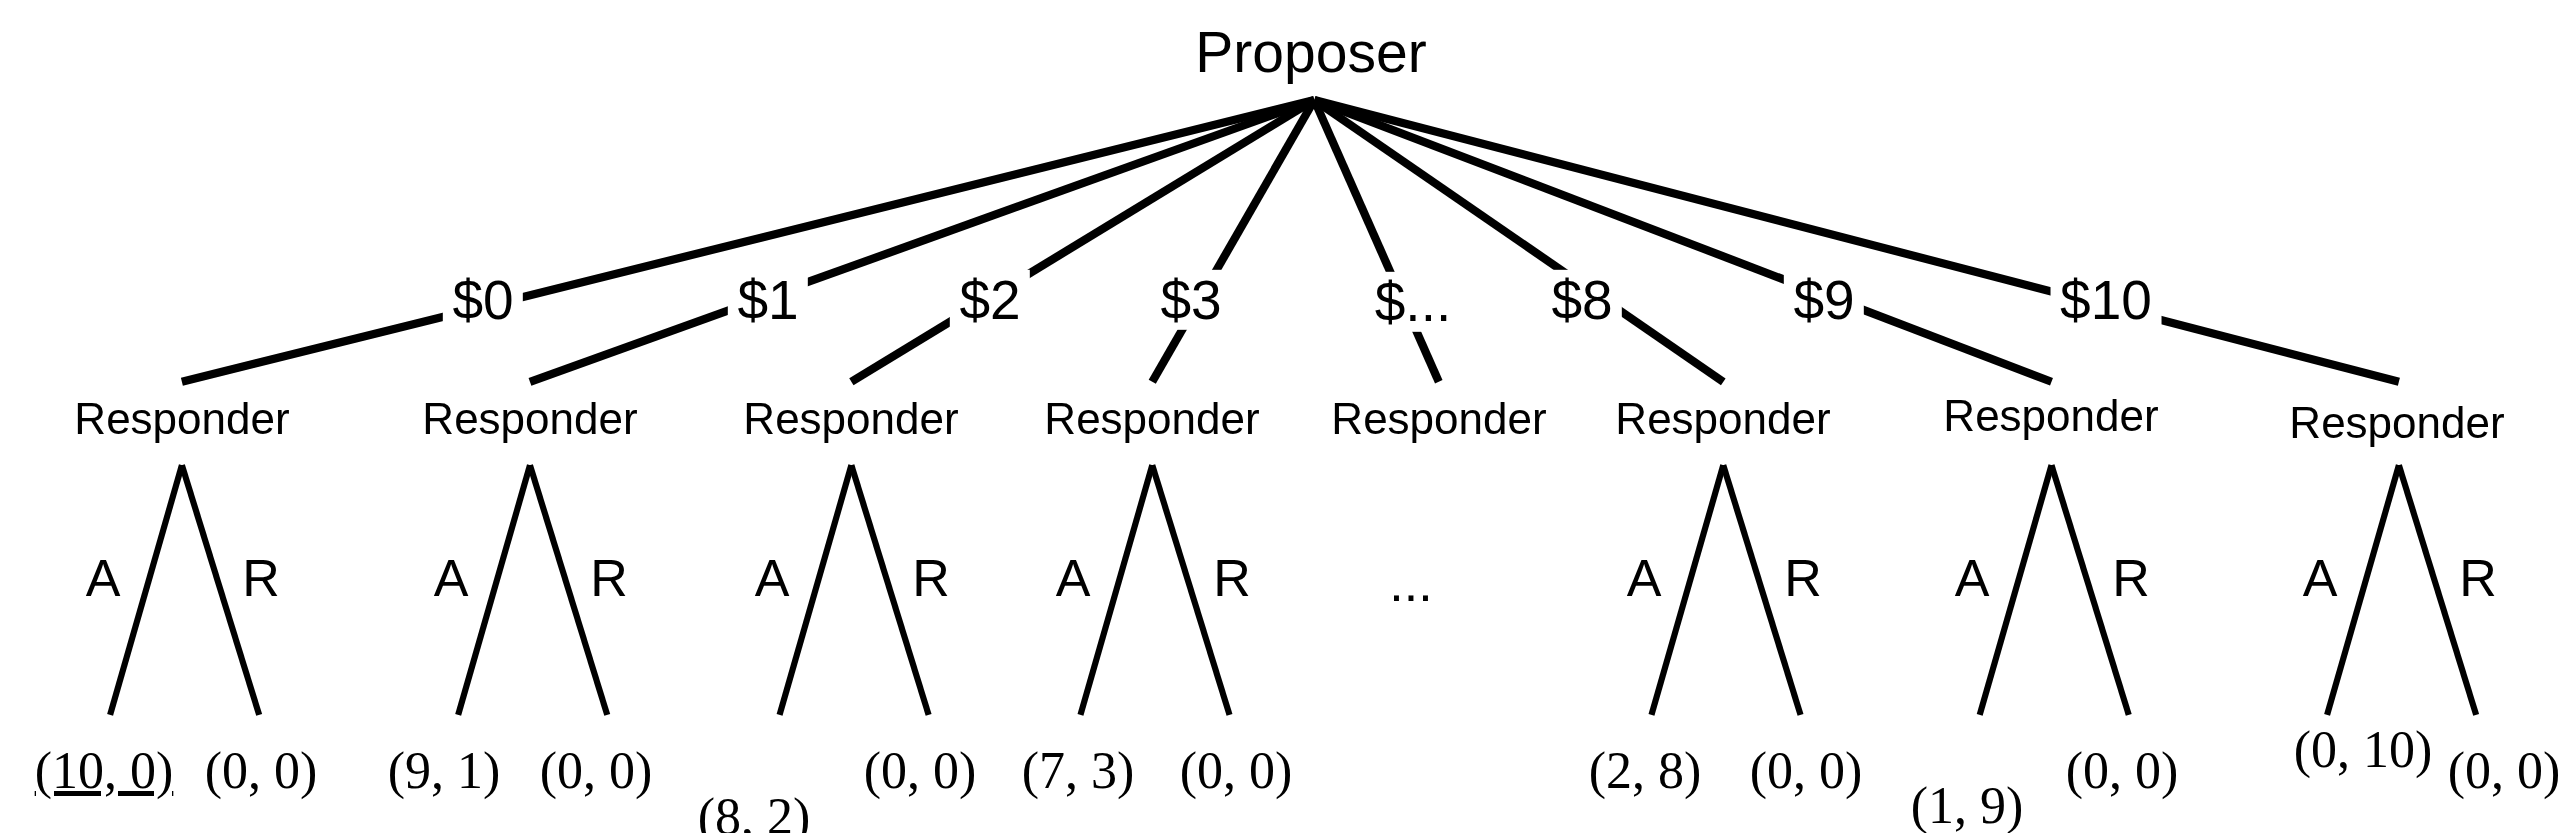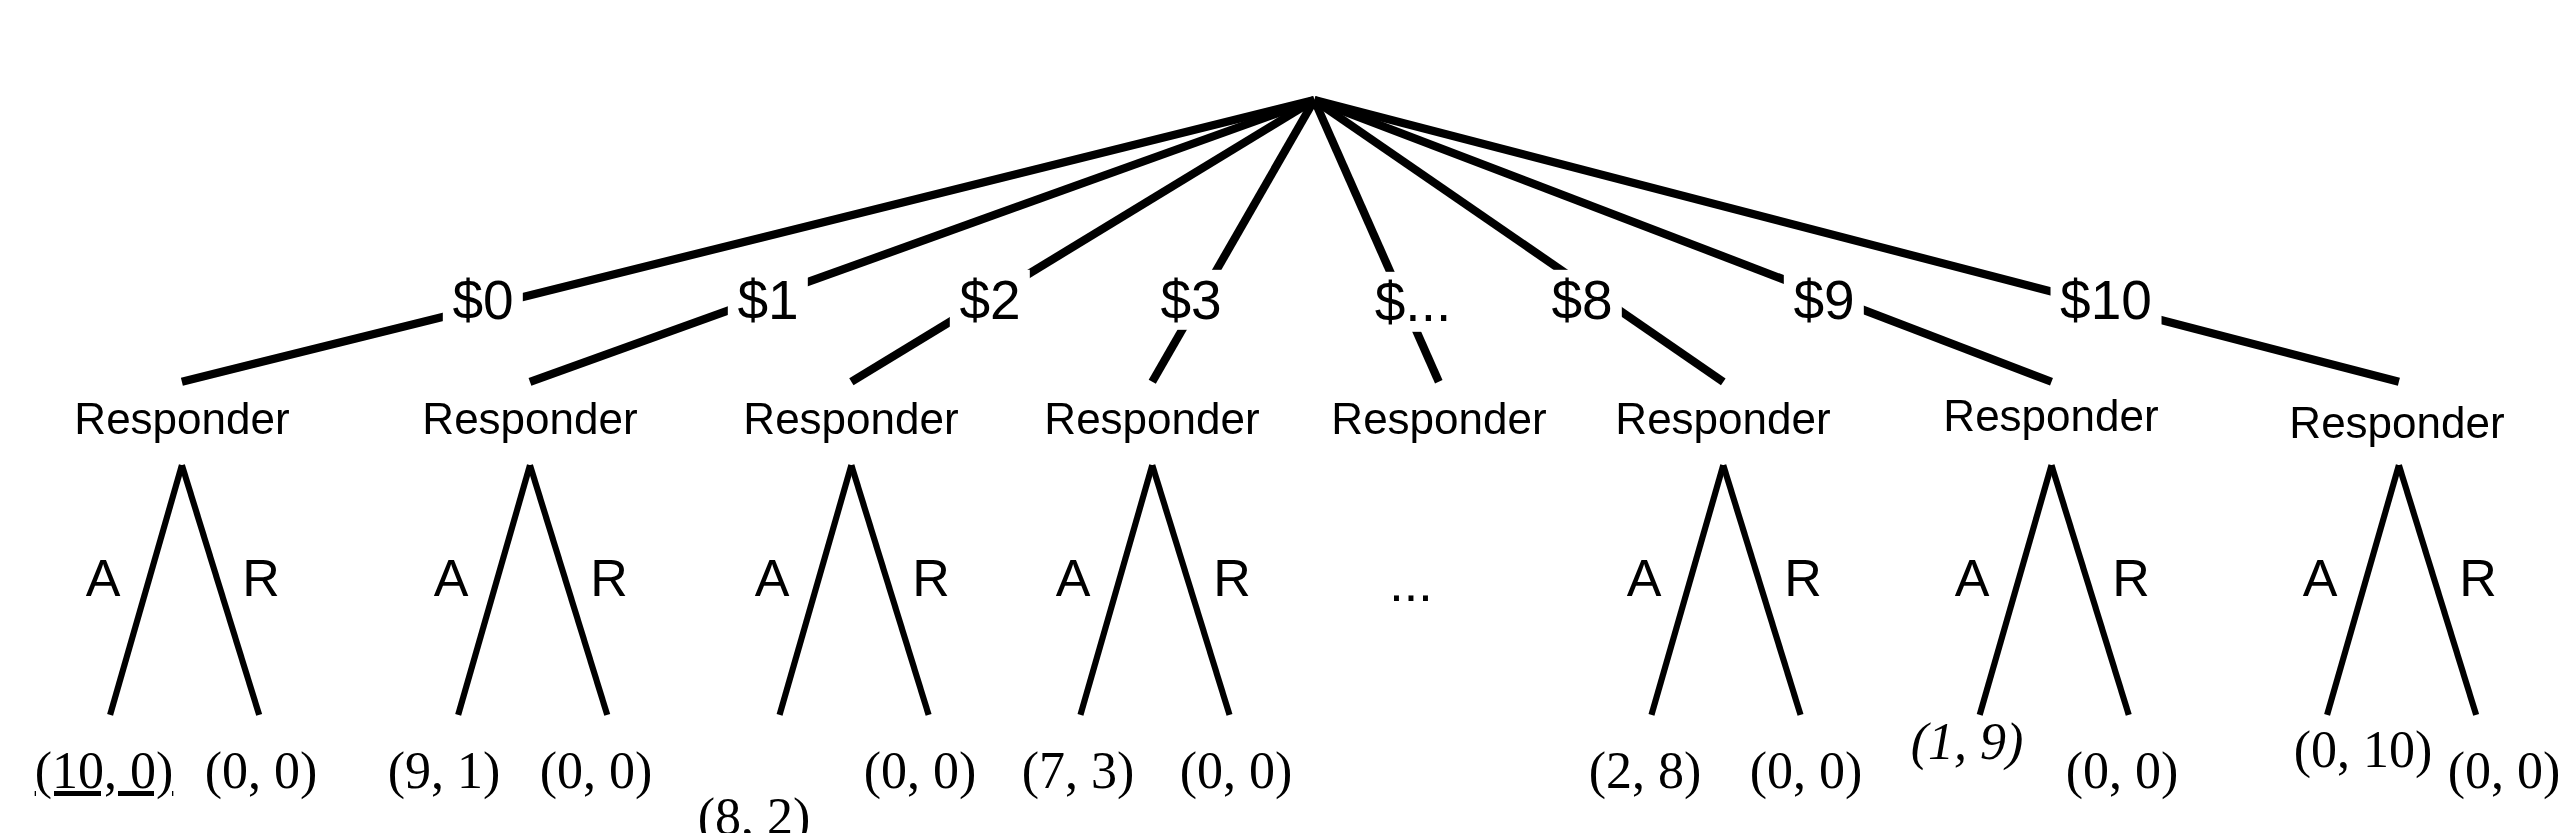--- a/index.html
+++ b/index.html
@@ -70,20 +70,21 @@
     <line class="leg" x1="1685" y1="680" x2="1580" y2="1045"></line>
     <line class="leg" x1="1685" y1="680" x2="1798" y2="1045"></line>
     <line class="leg" x1="2520" y1="680" x2="2415" y2="1045"></line>
     <line class="leg" x1="2520" y1="680" x2="2633" y2="1045"></line>
     <line class="leg" x1="3000" y1="680" x2="2895" y2="1045"></line>
     <line class="leg" x1="3000" y1="680" x2="3113" y2="1045"></line>
     <line class="leg" x1="3508" y1="680" x2="3403" y2="1045"></line>
     <line class="leg" x1="3508" y1="680" x2="3621" y2="1045"></line>
   </svg>
 
+  <div class="lbl proposer" style="left:1311px; top:52px;">Proposer</div>
 
   <div class="lbl offer" style="left:483px;  top:300px;">$0</div>
   <div class="lbl offer" style="left:768px; top:300px;">$1</div>
   <div class="lbl offer" style="left:990px; top:300px;">$2</div>
   <div class="lbl offer" style="left:1191px; top:300px;">$3</div>
   <div class="lbl offer" style="left:1413px; top:302px;">$...</div>
   <div class="lbl offer" style="left:1582px; top:300px;">$8</div>
   <div class="lbl offer" style="left:1824px; top:300px;">$9</div>
   <div class="lbl offer" style="left:2106px; top:300px;">$10</div>
 
@@ -115,19 +116,19 @@
   <div class="lbl payoff" style="left:104px;  top:771px;text-decoration:underline;">(10, 0)</div>
   <div class="lbl payoff" style="left:261px;  top:771px;">(0, 0)</div>
   <div class="lbl payoff" style="left:444px;  top:771px;">(9, 1)</div>
   <div class="lbl payoff" style="left:596px;  top:771px;">(0, 0)</div>
   <div class="lbl payoff" style="left:754px; top:771px;margin-top:46px;">(8, 2)</div>
   <div class="lbl payoff" style="left:920px; top:771px;">(0, 0)</div>
   <div class="lbl payoff" style="left:1078px; top:771px;">(7, 3)</div>
   <div class="lbl payoff" style="left:1236px; top:771px;">(0, 0)</div>
   <div class="lbl payoff" style="left:1645px; top:771px;">(2, 8)</div>
   <div class="lbl payoff" style="left:1806px; top:771px;">(0, 0)</div>
-  <div class="lbl payoff" style="left:1967px; top:742px;font-style:italic;">(1, 9)</div>
+  <div class="lbl payoff" style="left:1967px; top:806px;">(1, 9)</div>
   <div class="lbl payoff" style="left:2122px; top:771px;">(0, 0)</div>
   <div class="lbl payoff" style="left:2363px; top:750px;">(0, 10)</div>
   <div class="lbl payoff" style="left:2504px; top:771px;">(0, 0)</div>
 
 </div>
 
 
 </body></html>

